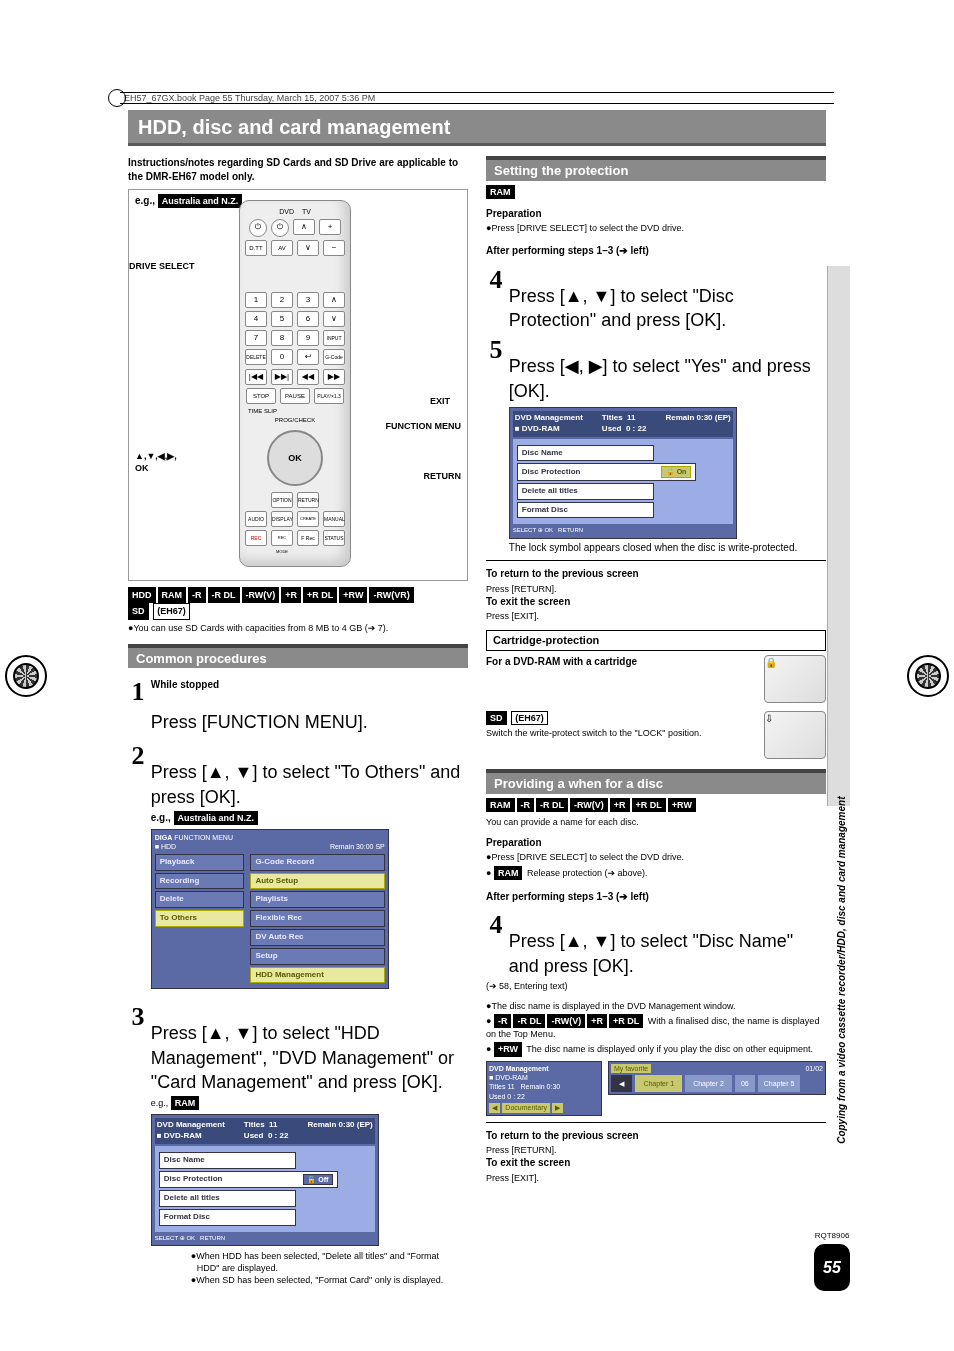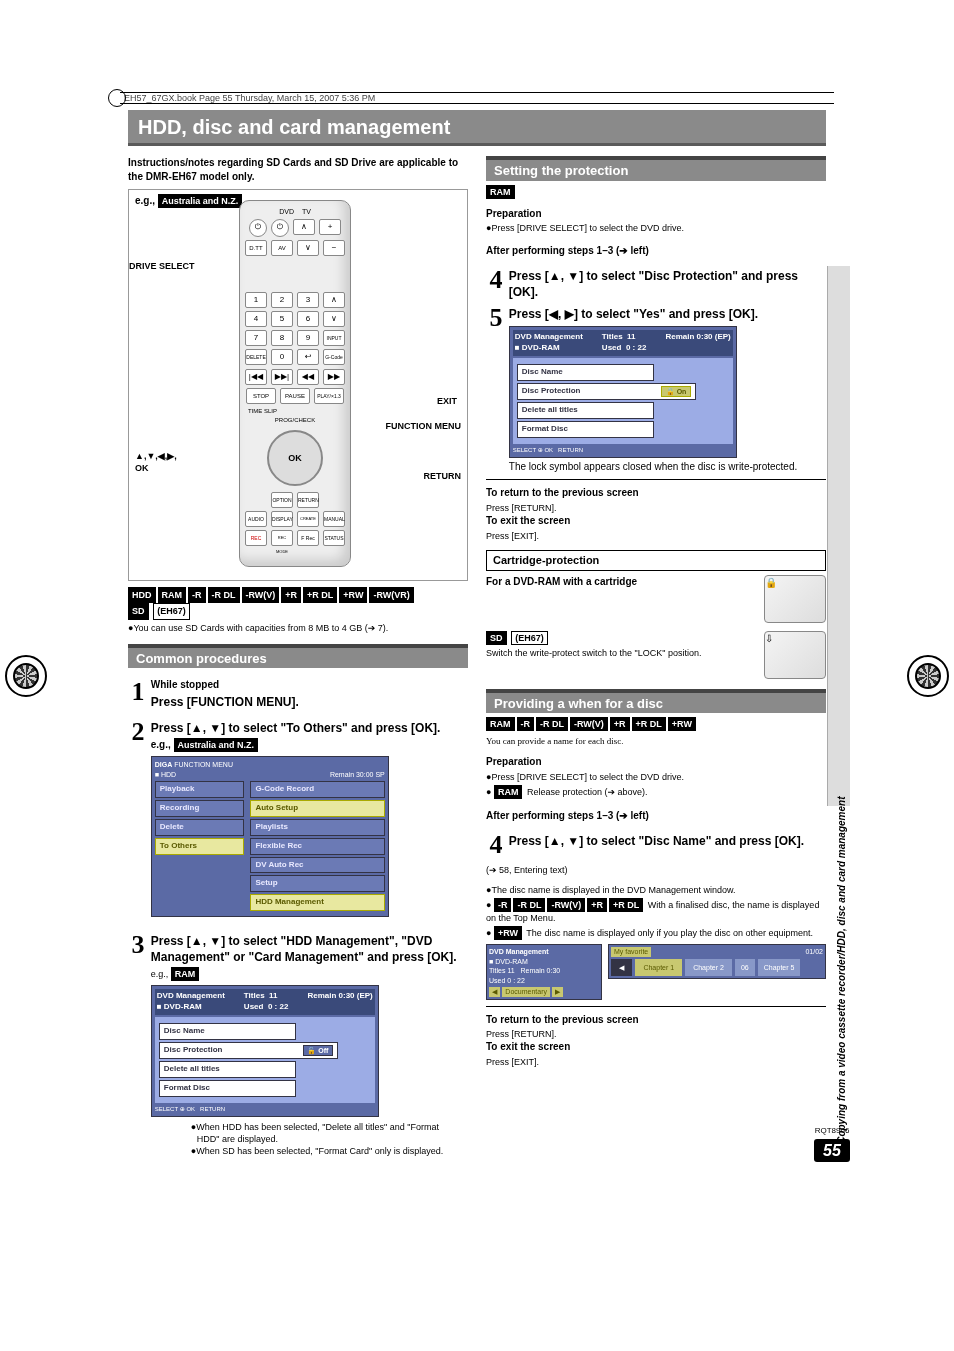--- a/index.html
+++ b/index.html
@@ -45,34 +45,34 @@
   .tag-outline { display:inline-block; border:1px solid #000; font-size:9px; padding:0 3px; margin-right:2px; font-weight:bold; }
   .remote-shape {
     position:absolute; top:10px; left:110px; width:110px; height:365px;
     border:1px solid #888; border-radius:10px; background:#eee;
     box-shadow: inset -6px -6px 12px rgba(0,0,0,.15);
   }
   .remote-shape .row { display:flex; justify-content:center; gap:4px; margin:3px 0; }
   .remote-shape .btn { width:20px; height:14px; border:1px solid #888; background:#fff; font-size:8px; text-align:center; line-height:14px; border-radius:2px; }
   .remote-label { position:absolute; font-size:9px; font-weight:bold; color:#000; }
   .remote-label.l1 { top:70px; left:0; } 
-  .remote-label.r1 { top:205px; right:10px;margin-left:44px; } 
+  .remote-label.r1 { top:205px; right:17px;margin-left:44px; } 
   .remote-label.r2 { top:230px; right:6px; } 
   .remote-label.l2 { top:260px; left:6px; }  
   .remote-label.r3 { top:280px; right:6px; }
   .media-tags { margin-top:6px; line-height:1.6; }
   .footnote { font-size:9px; margin-top:2px; }
   .section-band {
     background:#8a8a8a; color:#fff; font-weight:bold; font-size:13px;
     padding:2px 8px 1px; border-top:4px solid #444; margin-top:10px;
   }
   .step-num { font-family:"Times New Roman",serif; font-weight:bold; font-size:26px; width:20px; display:inline-block; text-align:center; vertical-align:top; }
   .step-body { display:inline-block; width:calc(100% - 28px); vertical-align:top; padding-top:4px; }
   .step-body .small { font-size:10px; font-weight:bold; }
-  .step-body .main { font-size:12px; font-weight:bold; margin-top:2px; }
+  .step-body .main { font-size:18px; font-weight:normal; margin-top:18px; }
   .step-body .sub { font-size:10px; font-weight:normal; margin-top:2px; }
   .screen {
     width:100%; max-width:230px; background:#5b6aa5; color:#fff; font-size:8px;
     border:1px solid #334; margin-top:4px; padding:3px;
   }
   .screen .hdr { background:#3a4a7a; padding:2px; font-weight:bold; margin-bottom:2px; display:flex; justify-content:space-between; }
   .screen .menu-item { background:#6b7ab5; border:1px solid #334; padding:2px 4px; margin:2px 0; display:block; color:#e8e8ff; font-weight:bold; }
   .screen .menu-item.sel { background:#e8e8a0; color:#5a5a00; border-color:#aa0; }
   .screen .menu-item.right { text-align:left; }
   .screen .two-col { display:flex; gap:6px; }
@@ -87,21 +87,21 @@
     background:#ddd; border-left:1px solid #aaa;
   }
   .side-tab .vtext {
     position:absolute; right:2px; bottom:10px;
     transform:rotate(-90deg); transform-origin:right bottom;
     font-size:10px; font-style:italic; font-weight:bold; white-space:nowrap;
   }
   .page-num {
     position:absolute; right:-24px; bottom:4px; width:36px; text-align:center;
   }
-  .page-num .box { background:#000; color:#fff; font-style:italic; font-weight:bold; font-size:16px; border-radius:3px; padding:1px 2px; display:inline-block; width:32px; }
+  .page-num .box { background:#000; color:#fff; font-style:italic; font-weight:bold; font-size:16px; border-radius:10px; padding:13px 2px; display:inline-block; width:32px; }
   .page-num .code { font-size:8px; display:block; margin-bottom:2px;margin-top:21px; }
   .boxed-head { border:1px solid #000; padding:2px 6px; font-size:11px; font-weight:bold; margin-top:8px; display:inline-block; width:100%; box-sizing:border-box; }
   .sd-img, .lock-img { width:60px; height:46px; border:1px solid #888; float:right; margin-left:6px; background:linear-gradient(135deg,#f4f4f4,#ddd); border-radius:4px; }
   .mini-icons { margin-top:4px; }
   .title-strip { display:flex; gap:6px; align-items:flex-start; margin-top:4px; }
   .title-strip .panel { border:1px solid #334; background:#5b6aa5; color:#fff; font-size:7px; padding:2px; }
   .title-strip .panel .tab { background:#c8c870; color:#5a5a00; padding:0 3px; display:inline-block; }
   .title-strip .panel.big { flex:1; }
   .hr { border:0; border-top:1px solid #000; margin:6px 0; }
   .ok-ring {
@@ -358,21 +358,21 @@
         <div style="margin-top:8px;overflow:auto;">
           <div class="sd-img">⇩</div>
           <span class="tag">SD</span> <span class="tag-outline">(EH67)</span>
           <div class="footnote">Switch the write-protect switch to the "LOCK" position.</div>
         </div>
 
         <div class="section-band">Providing a when for a disc</div>
         <div class="mini-icons">
           <span class="tag">RAM</span><span class="tag">-R</span><span class="tag">-R DL</span><span class="tag">-RW(V)</span><span class="tag">+R</span><span class="tag">+R DL</span><span class="tag">+RW</span>
         </div>
-        <div class="footnote" style="margin-top:4px;font-family:Liberation Serif, serif;">You can provide a name for each disc.</div>
+        <div class="footnote" style="margin-top:4px;">You can provide a name for each disc.</div>
 
         <div style="margin-top:8px;"><b>Preparation</b></div>
         <div class="footnote">●Press [DRIVE SELECT] to select the DVD drive.</div>
         <div class="footnote">● <span class="tag">RAM</span><span> Release protection (➔ above).</span></div>
 
         <div style="margin-top:10px;font-weight:bold;">After performing steps 1–3 (➔ left)</div>
         <div style="margin-top:4px;">
           <span class="step-num">4</span>
           <div class="step-body"><div class="main">Press [▲, ▼] to select "Disc Name" and press [OK].</div></div>
         </div>

